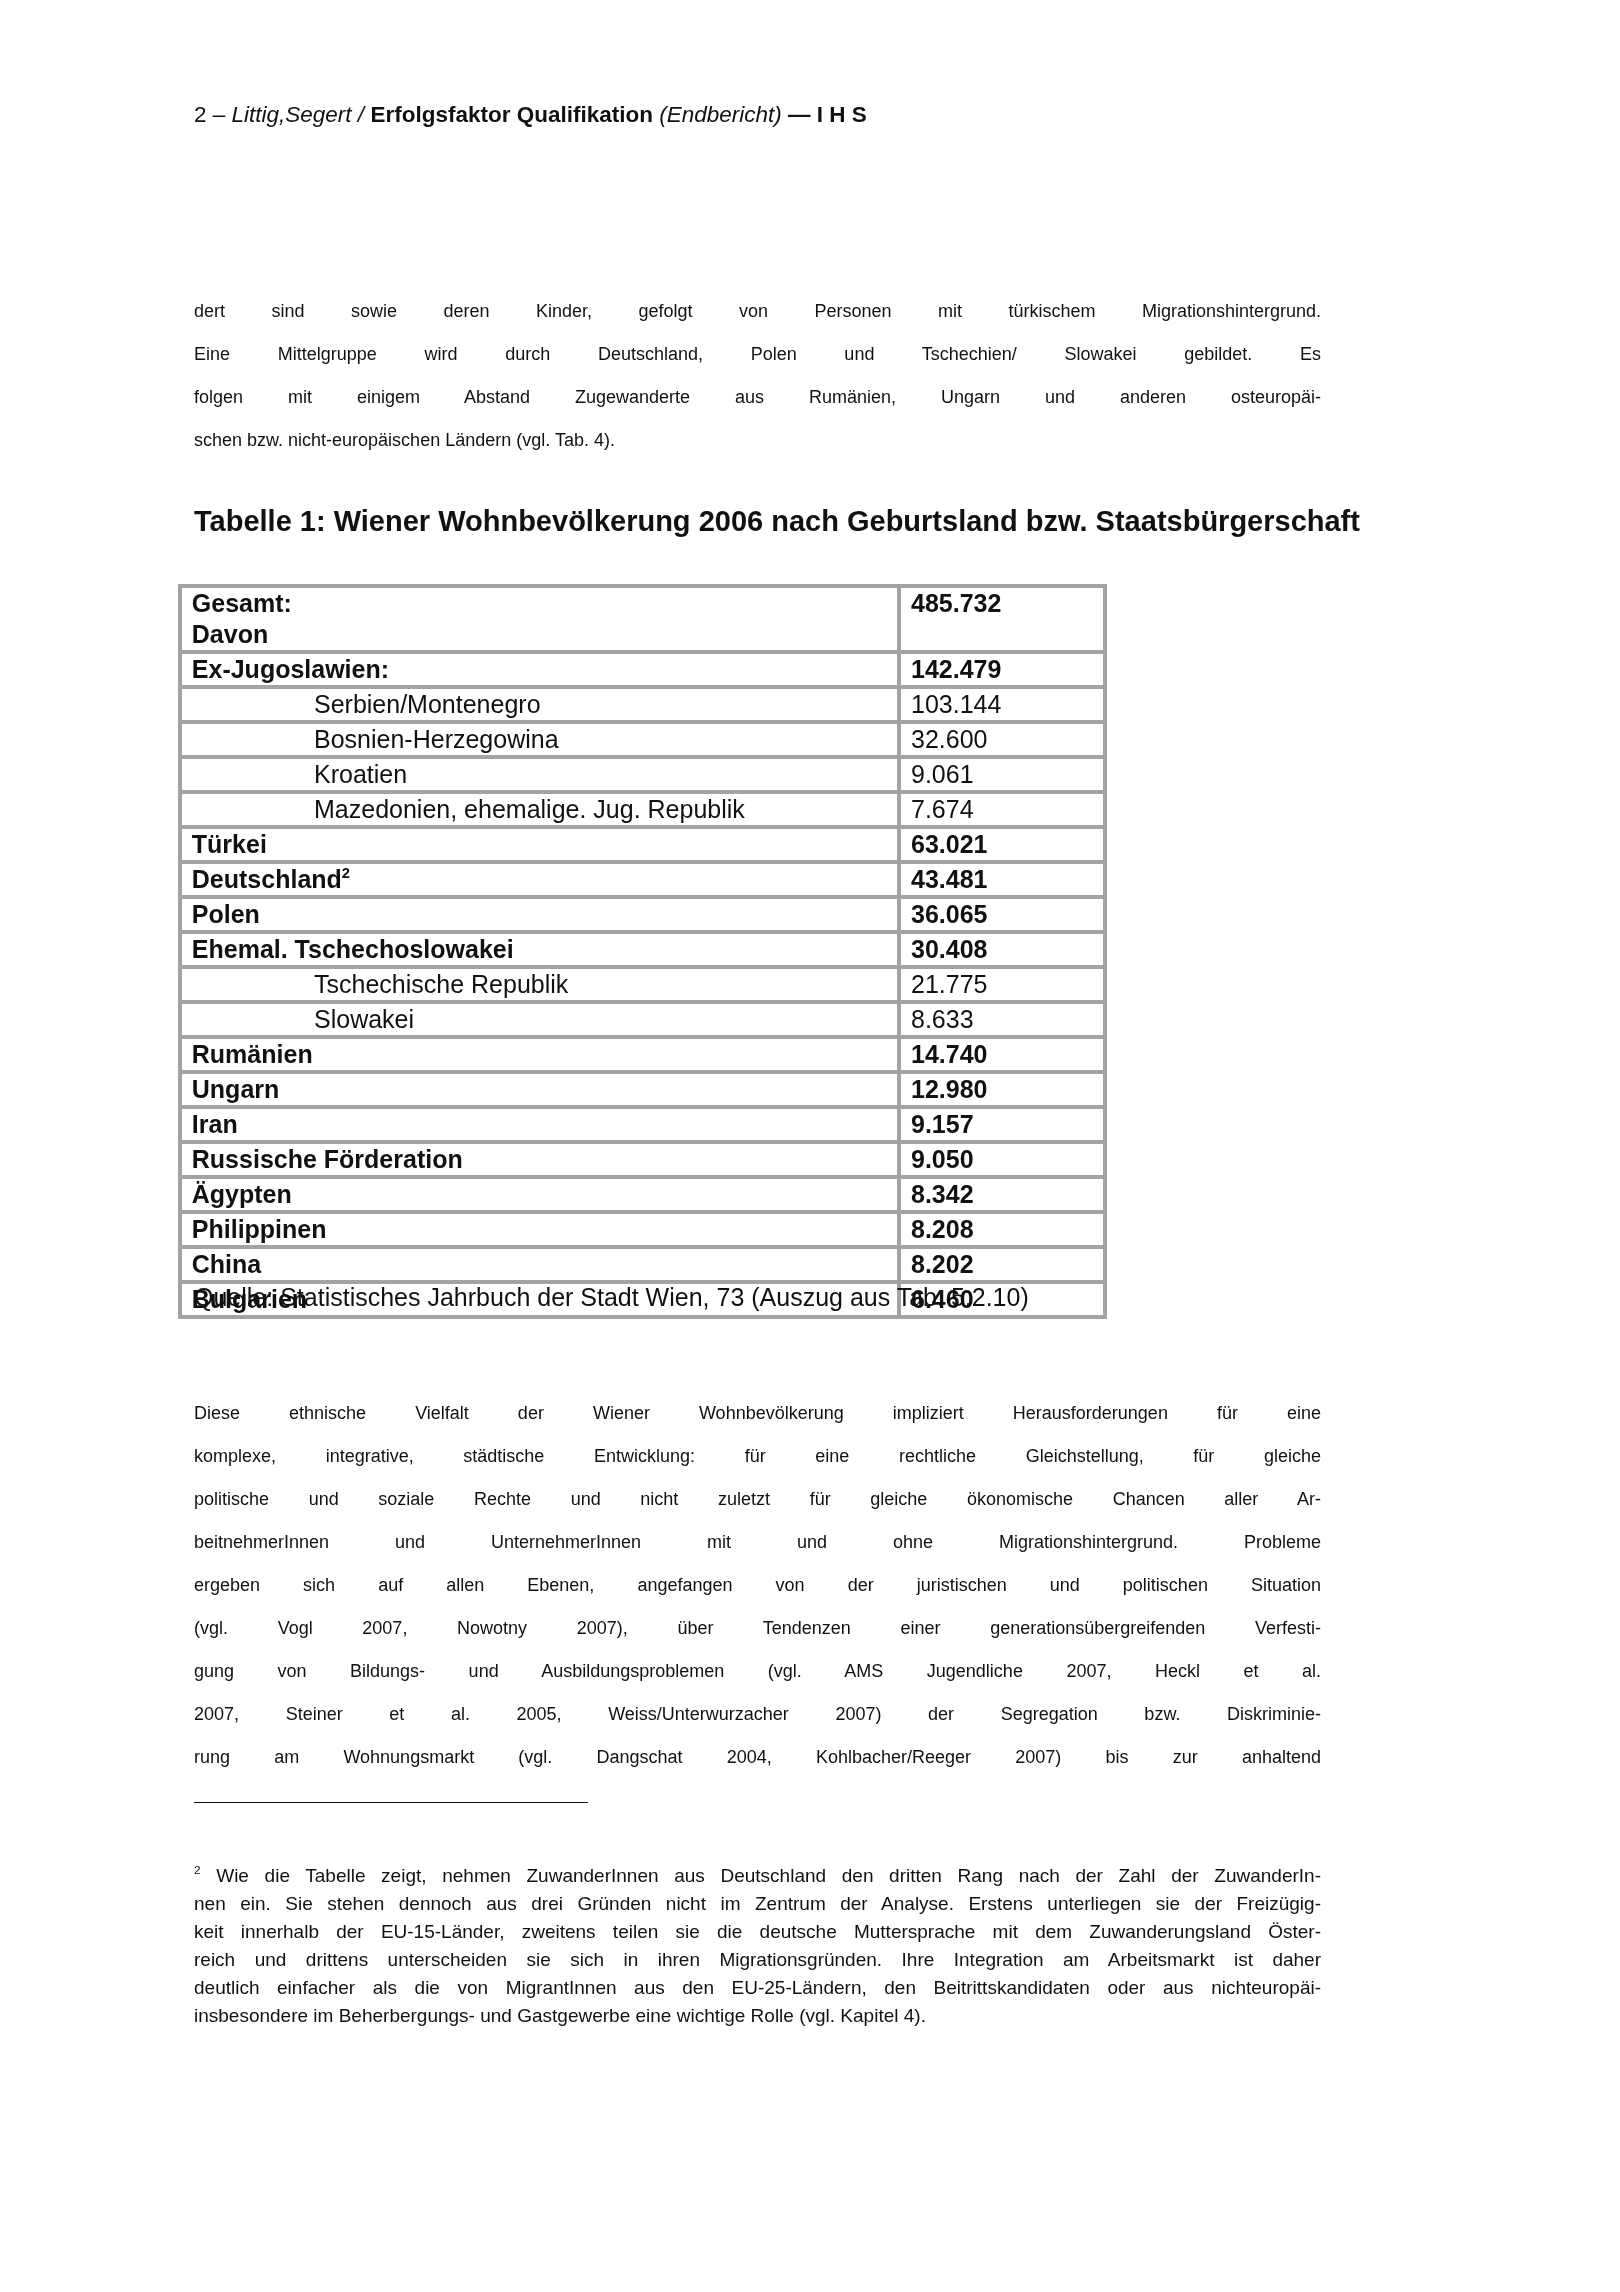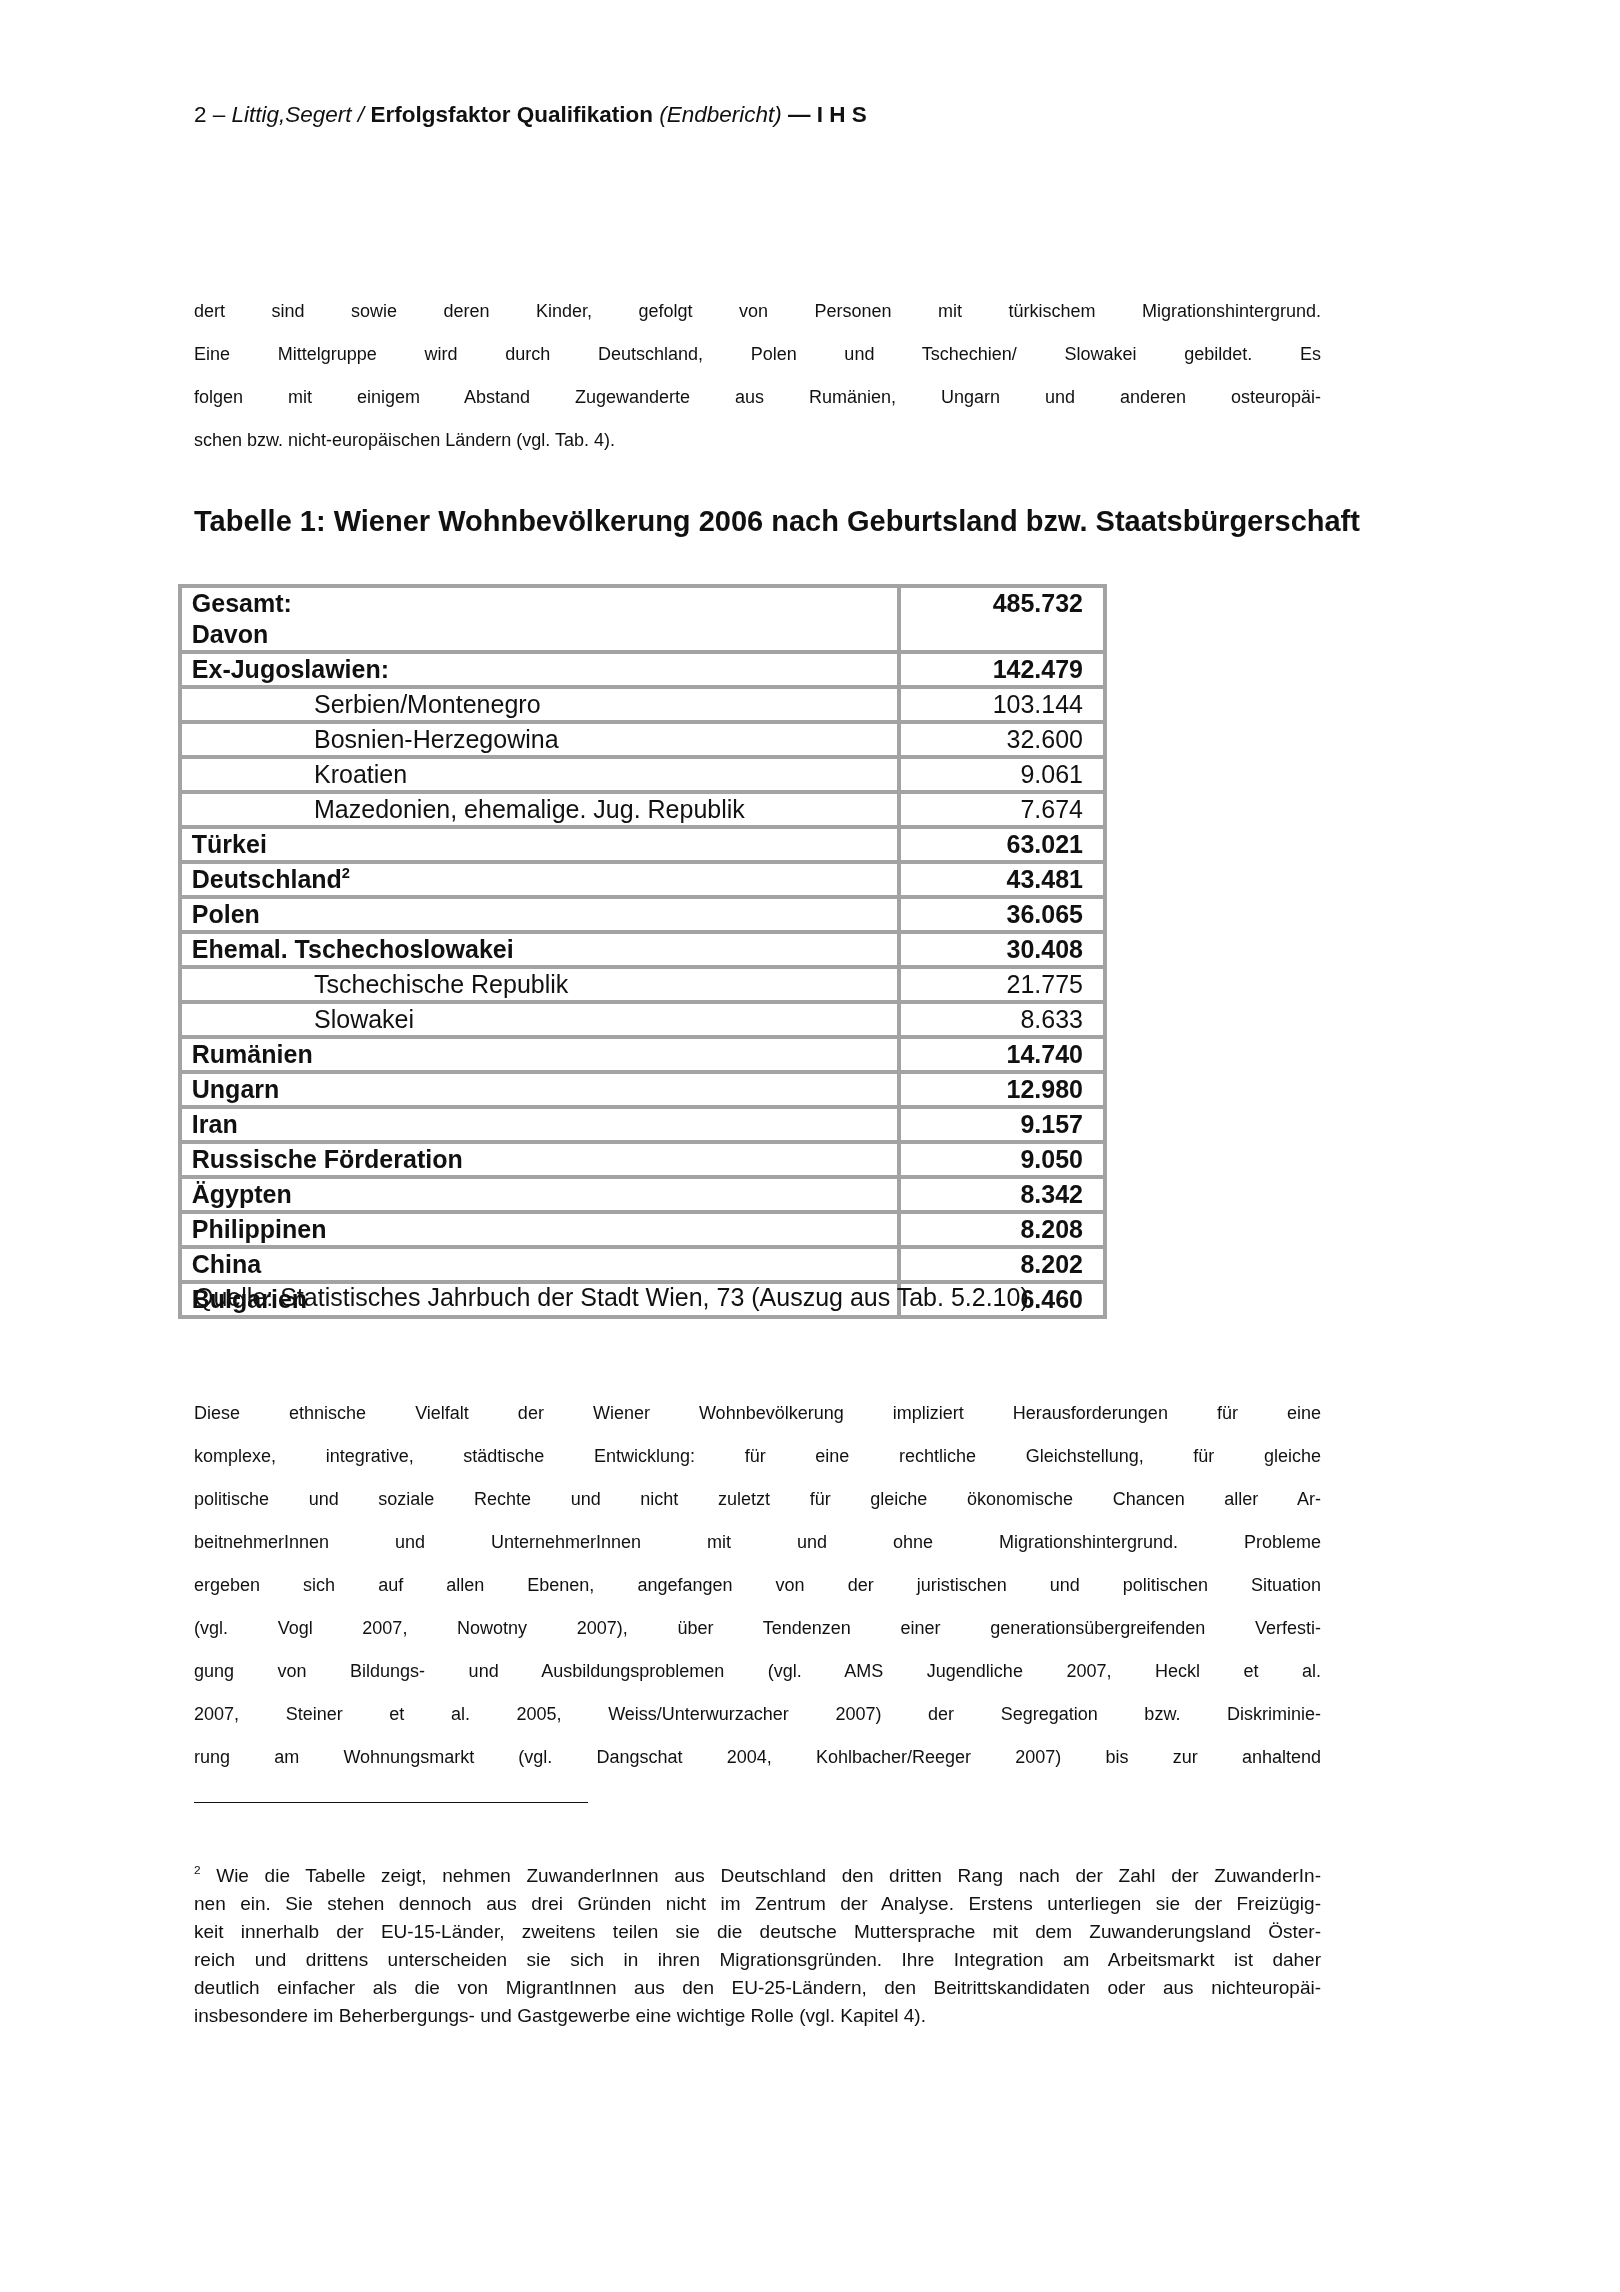--- a/index.html
+++ b/index.html
@@ -10,21 +10,21 @@
   .header .b { font-weight: bold; }
   .para { position: absolute; left: 194px; width: 1127px; font-size: 18px; line-height: 43px;
           text-align: justify; }
   .para .line { display: block; text-align: justify; text-align-last: justify; height: 43px; white-space: nowrap; }
   .para .line.last { text-align-last: left; }
   .p1 { top: 290px; }
   .caption { position: absolute; left: 194px; top: 505px; font-size: 29px; font-weight: bold; white-space: nowrap; }
   table.data { position: absolute; left: 178px; top: 584px; width: 929px; border-collapse: collapse;
                font-size: 25px; }
   table.data td { border: 4px solid #a3a3a3; padding: 0 9.8px; height: 31px; line-height: 31px; vertical-align: top; }
-  table.data td.num { text-align: right; width: 172px; padding-right: 20px; }
+  table.data td.num { width: 172px; padding-right: 20px; }
   table.data td.thin { border-left-width: 1px; }
   table.data tr.bold td { font-weight: bold; }
   table.data tr.sub td.lbl { padding-left: 132px; font-weight: normal; }
   table.data tr.sub td.num { font-weight: normal; }
   table.data sup { font-size: 14.7px; line-height: 0; vertical-align: 9.8px; }
   .source { position: absolute; left: 194px; top: 1283px; font-size: 25px; white-space: nowrap; }
   .p2 { top: 1364px; margin-top: 28px; }
   .fn-rule { position: absolute; left: 194px; top: 1802px; width: 394px; height: 0; border-top: 1.5px solid #111; }
   .footnote { position: absolute; left: 194px; top: 1862px; width: 1127px; font-size: 19px; line-height: 28px; }
   .footnote .line { display: block; text-align: justify; text-align-last: justify; height: 28px; white-space: nowrap; }

